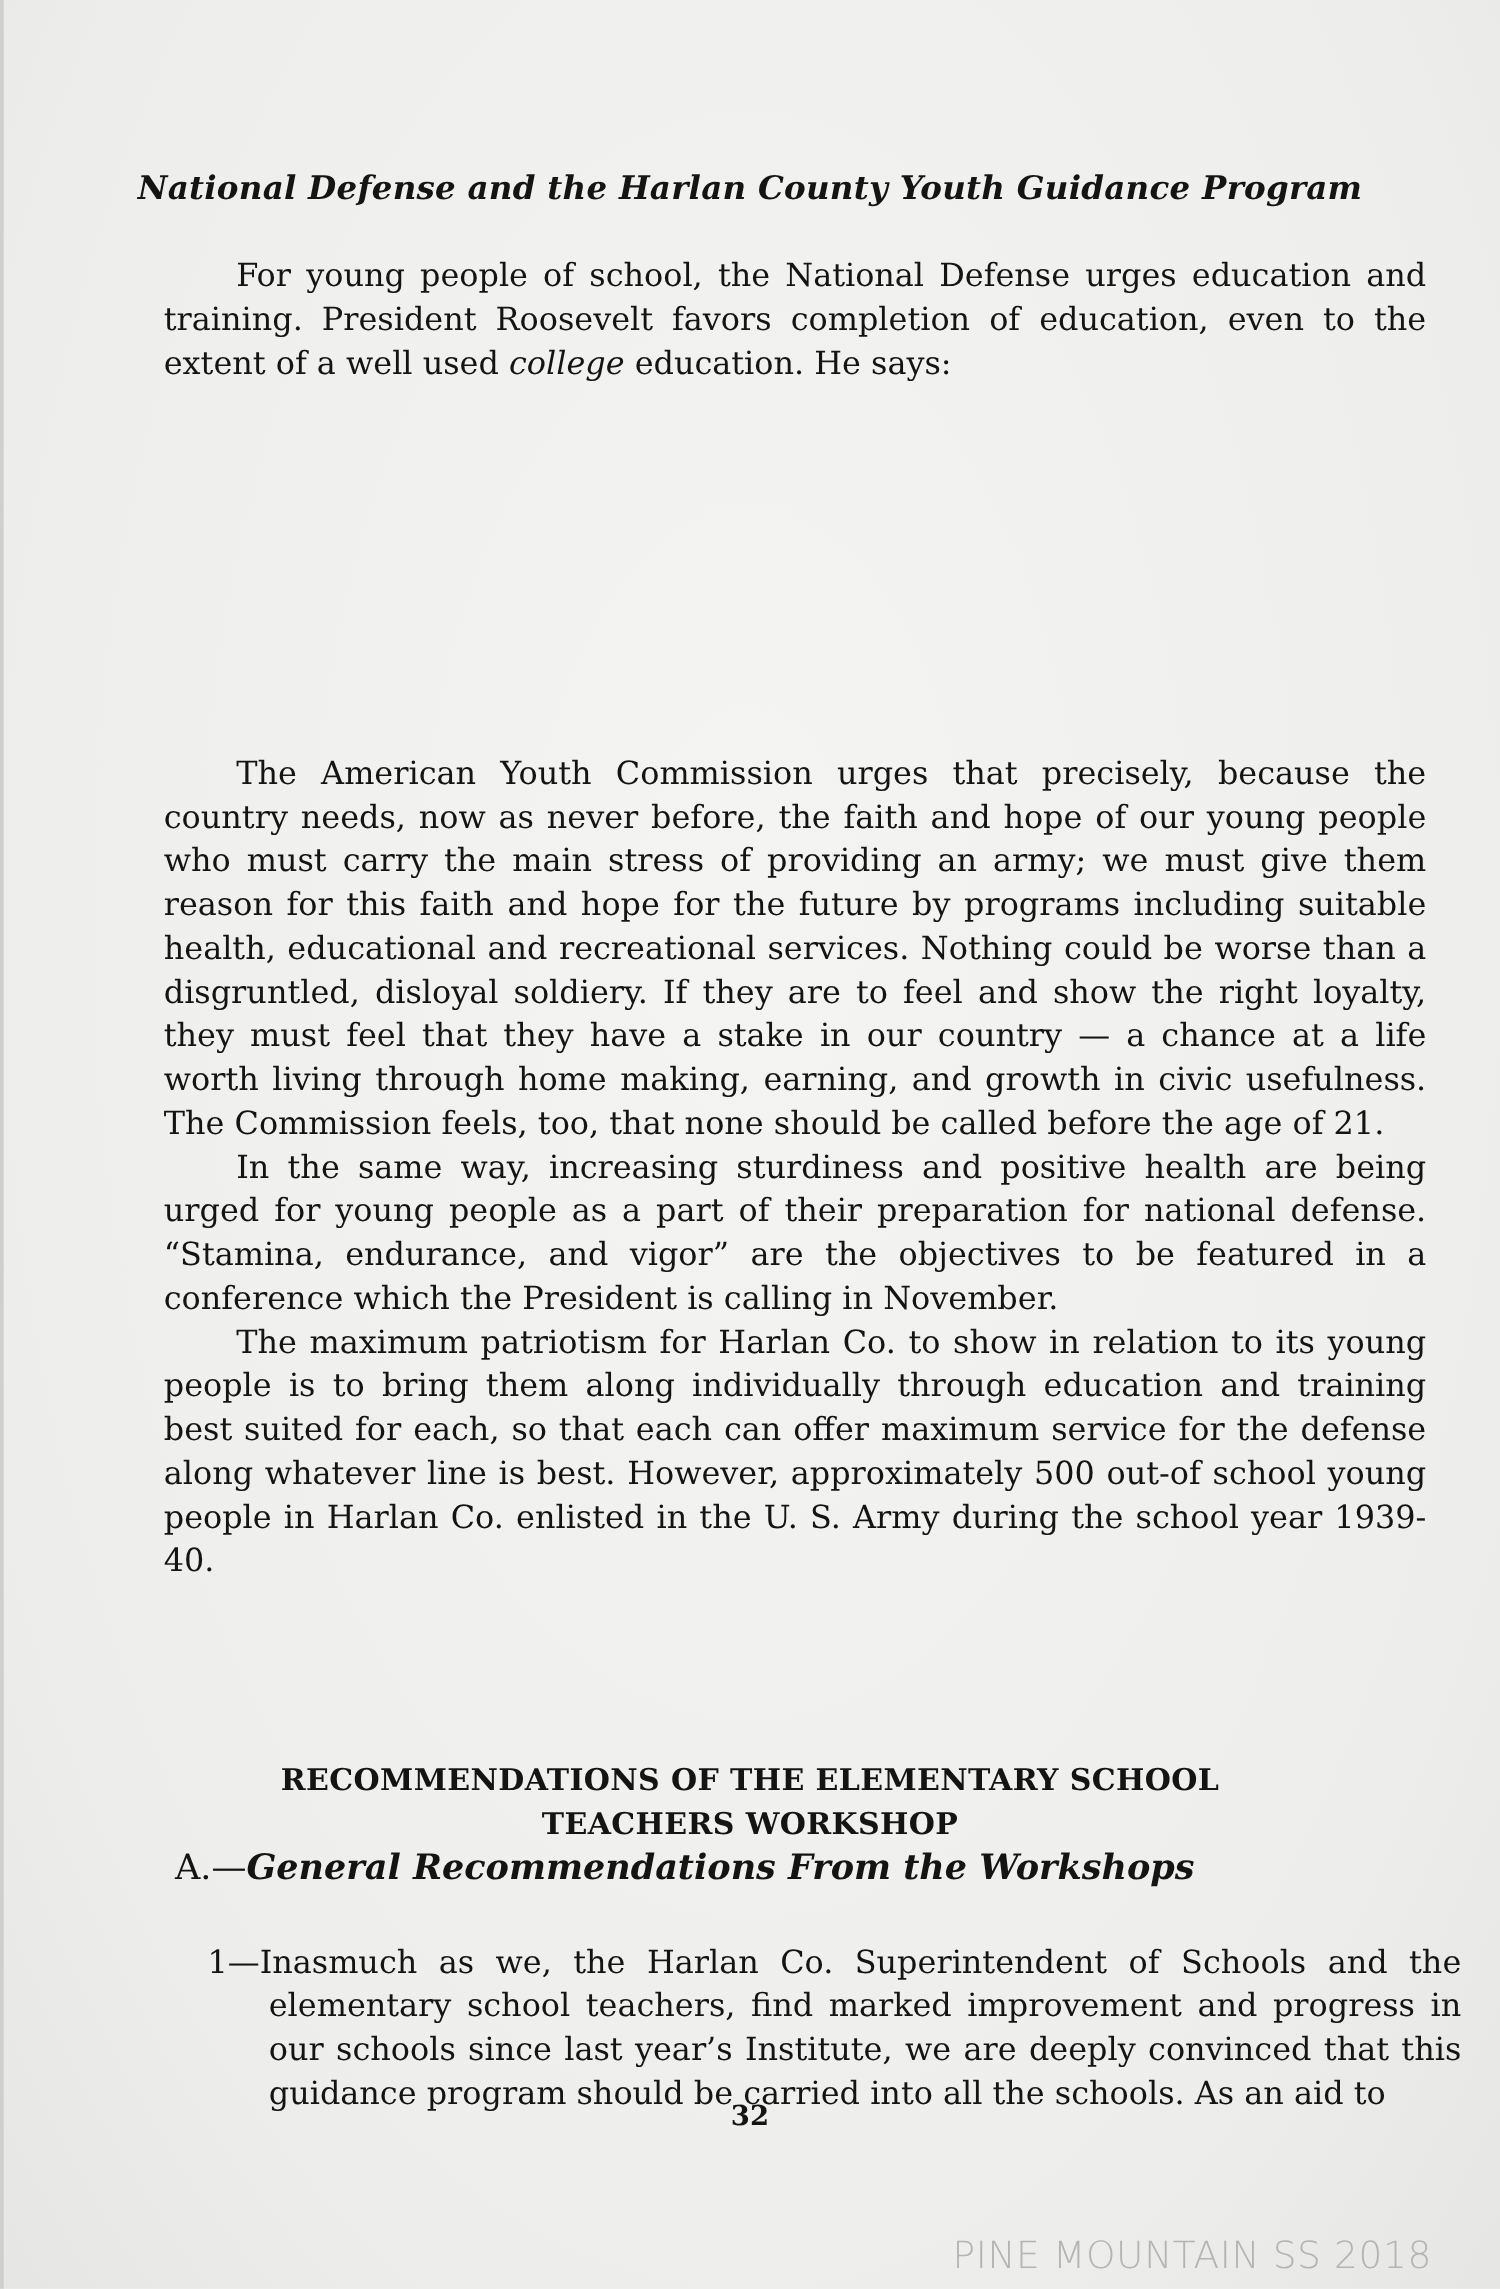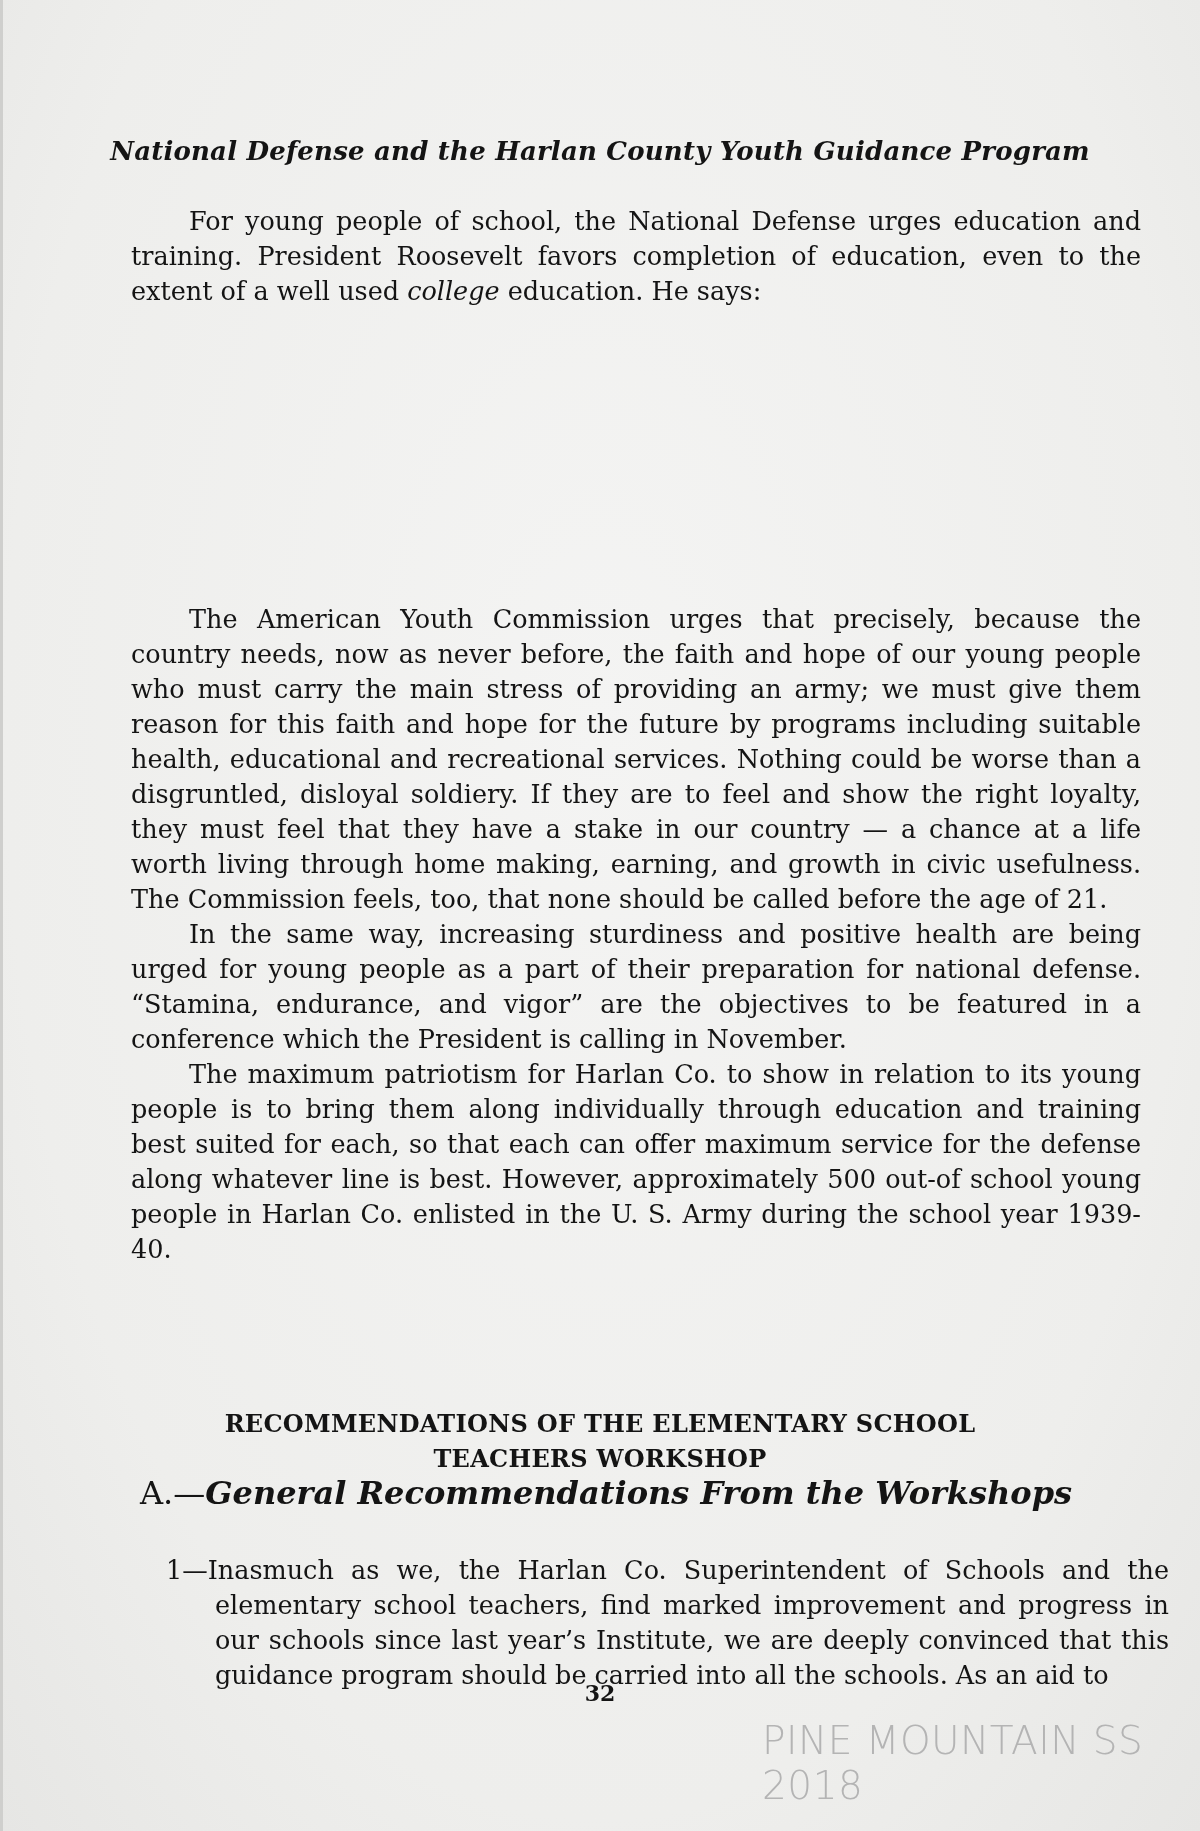--- a/index.html
+++ b/index.html
@@ -26,33 +26,33 @@
   .quote { position: absolute; left: 186px; width: 955px; }
   .quote p { text-indent: 53px; }
   .section-title {
     position: absolute; left: 0; width: 1200px; top: 1366px;
     text-align: center; font-size: 24px; line-height: 35px; font-weight: bold;
     letter-spacing: 0.3px;
     margin-top: 40px;
   }
   .sub-head {
     position: absolute; left: 140px; top: 1476px;
-    font-size: 32px; line-height: 35px;
+    font-size: 28px; line-height: 35px;
   }
   .sub-head em { font-style: italic; font-weight: bold; }
   .item { position: absolute; left: 138px; width: 1003px; }
   .item p { text-indent: 0; padding-left: 49px; text-indent: -49px; }
   .pagenum {
     position: absolute; left: 0; width: 1200px; top: 1680px;
     text-align: center; font-size: 22px; font-weight: bold;
   }
   .watermark {
-    position: absolute; left: 762px; top: 1718px;
+    position: absolute; left: 762px; top: 1787px;
     font-family: "DejaVu Sans", "Liberation Sans", sans-serif;
-    font-size: 39px; color: #b4b4b4; letter-spacing: 0.5px; font-weight: 300;
+    font-size: 30px; color: #b4b4b4; letter-spacing: 0.5px; font-weight: 300;
   }
 </style>
 </head>
 <body>
 
 <div class="page">
   <div class="edge-left"></div>
 
   <div class="running-head">National Defense and the Harlan County Youth Guidance Program</div>
 

